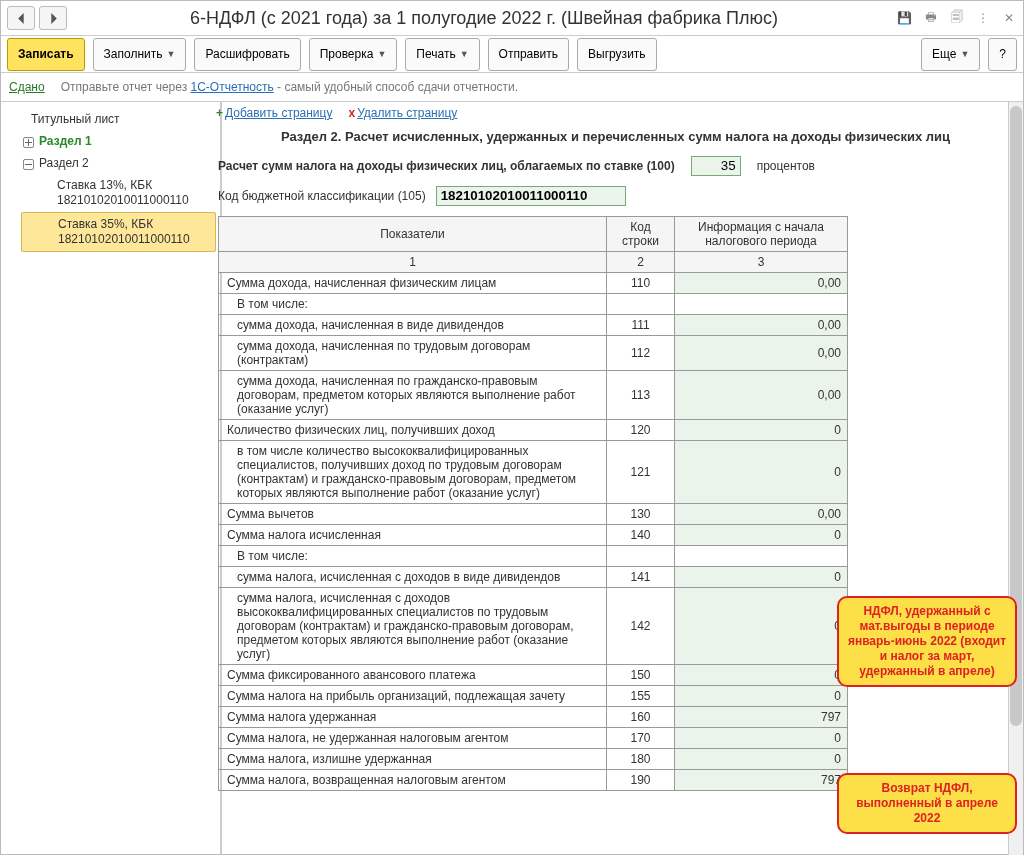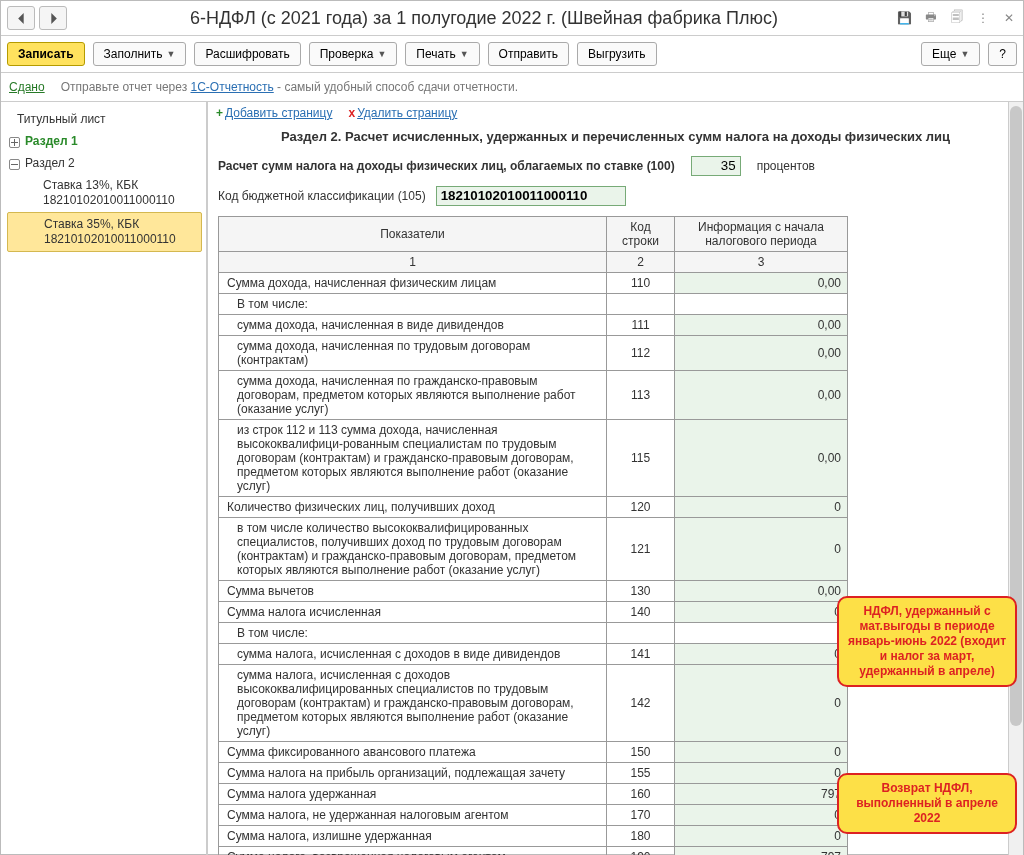--- a/index.html
+++ b/index.html
@@ -4,30 +4,30 @@
 <style>
 html,body{margin:0;padding:0;font-family:Arial,Helvetica,sans-serif;font-size:12px;color:#333;background:#fff}
 .app{width:1024px;height:855px;position:relative;box-sizing:border-box;border:1px solid #bbb}
 .titlebar{display:flex;align-items:center;height:34px;border-bottom:1px solid #ccc;padding:0 6px}
 .nav-btn{width:26px;height:22px;border:1px solid #bbb;background:#f5f5f5;border-radius:3px;margin-right:4px;display:flex;align-items:center;justify-content:center;cursor:pointer}
 .nav-btn svg{width:11px;height:11px;fill:#555}
 .title{flex:1;text-align:center;font-size:18px}
 .title-icons{display:flex;gap:10px;align-items:center}
 .title-icons span{width:16px;height:16px;display:flex;align-items:center;justify-content:center;color:#888;cursor:pointer}
 .toolbar{display:flex;align-items:center;height:36px;padding:0 6px;border-bottom:1px solid #ccc;gap:8px}
-.btn{height:24px;padding:0 10px;border:1px solid #aaa;background:#fafafa;border-radius:3px;cursor:pointer;display:flex;align-items:center;font-size:12px}
+.btn{height:33px;padding:0 10px;border:1px solid #aaa;background:#fafafa;border-radius:3px;cursor:pointer;display:flex;align-items:center;font-size:12px}
 .btn.primary{background:#ffe25e;border-color:#b59b00;font-weight:bold}
 .btn .caret{margin-left:4px;font-size:9px;color:#555}
 .spacer{flex:1}
 .statusbar{display:flex;align-items:center;height:28px;padding:0 8px;border-bottom:1px solid #ccc;font-size:12px}
 .statusbar .status{color:#277a27;text-decoration:underline;margin-right:16px}
 .statusbar .hint{color:#777}
 .statusbar .link{color:#2a6fb3;text-decoration:underline}
 .body{position:relative;height:754px}
-.sidebar{position:absolute;left:2px;top:0;width:205px;height:100%;border-right:2px solid #ccc;box-sizing:border-box;padding:6px 0}
+.sidebar{position:absolute;left:16px;top:0;width:205px;height:100%;border-right:2px solid #ccc;box-sizing:border-box;padding:6px 0}
 .tree-item{padding:4px 8px 4px 22px;cursor:pointer;position:relative;font-size:12px}
 .tree-item.l1::before{content:"";position:absolute;left:6px;top:7px;width:9px;height:9px;border:1px solid #888;border-radius:2px}
 .tree-item.l1.plus::before{background:radial-gradient(#666 1px,transparent 1px),linear-gradient(#666,#666) center/1px 7px no-repeat,linear-gradient(#666,#666) center/7px 1px no-repeat;background-color:#fff}
 .tree-item.l1.minus::before{background:linear-gradient(#666,#666) center/7px 1px no-repeat #fff}
 .tree-item.l2{padding-left:40px;line-height:1.25}
 .tree-item.selected{background:#ffe79a;border:1px solid #d4b850;margin:0 4px;border-radius:2px;padding-left:36px}
 .content{position:absolute;left:207px;top:0;right:0;height:100%;overflow:auto;box-sizing:border-box}
 .page-actions{display:flex;align-items:center;padding:4px 8px;gap:16px}
 .page-actions a{color:#2a6fb3;text-decoration:underline;cursor:pointer}
 .plus{color:#2a8a2a;font-weight:bold;margin-right:2px}
@@ -167,25 +167,20 @@
               <td class="lbl indent">сумма дохода, начисленная по трудовым договорам (контрактам)</td>
               <td class="code">112</td>
               <td class="val">0,00</td>
             </tr>
             <tr>
               <td class="lbl indent">сумма дохода, начисленная по гражданско-правовым договорам, предметом которых являются выполнение работ (оказание услуг)</td>
               <td class="code">113</td>
               <td class="val">0,00</td>
             </tr>
             <tr>
-              <td class="lbl indent">из строк 112 и 113 сумма дохода, начисленная высококвалифици-рованным специалистам по трудовым договорам (контрактам) и гражданско-правовым договорам, предметом которых являются выполнение работ (оказание услуг)</td>
-              <td class="code">115</td>
-              <td class="val">0,00</td>
-            </tr>
-            <tr>
               <td class="lbl">Количество физических лиц, получивших доход</td>
               <td class="code">120</td>
               <td class="val">0</td>
             </tr>
             <tr>
               <td class="lbl indent">в том числе количество высококвалифицированных специалистов, получивших доход по трудовым договорам (контрактам) и гражданско-правовым договорам, предметом которых являются выполнение работ (оказание услуг)</td>
               <td class="code">121</td>
               <td class="val">0</td>
             </tr>
             <tr>

